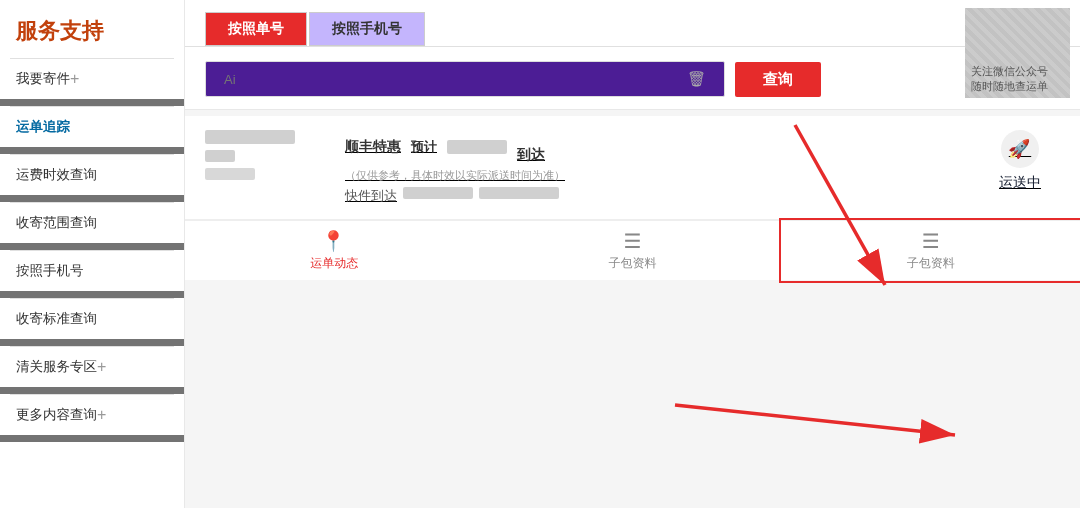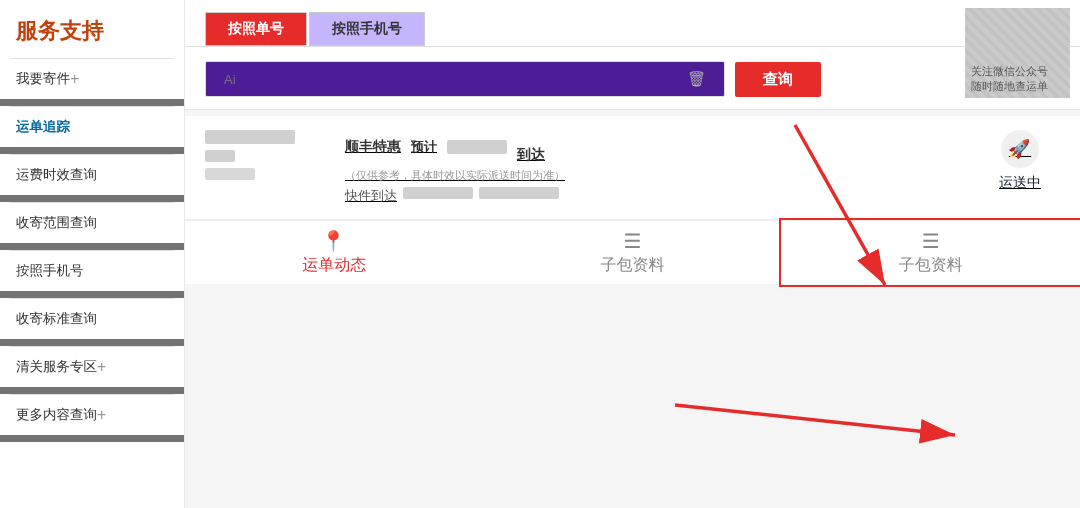--- a/index.html
+++ b/index.html
@@ -290,21 +290,21 @@
       color: #888;
       gap: 4px;
       position: relative;
     }
     .bottom-tab.active { color: #e62b2b; }
     .bottom-tab-icon {
       font-size: 20px;
       line-height: 1;
     }
     .bottom-tab-label {
-      font-size: 16px;
+      font-size: 12px;
     }
 
     
     .arrow-container {
       position: absolute;
       pointer-events: none;
       z-index: 20;
       top: 0; left: 0;
       width: 100%;
       height: 100%;

